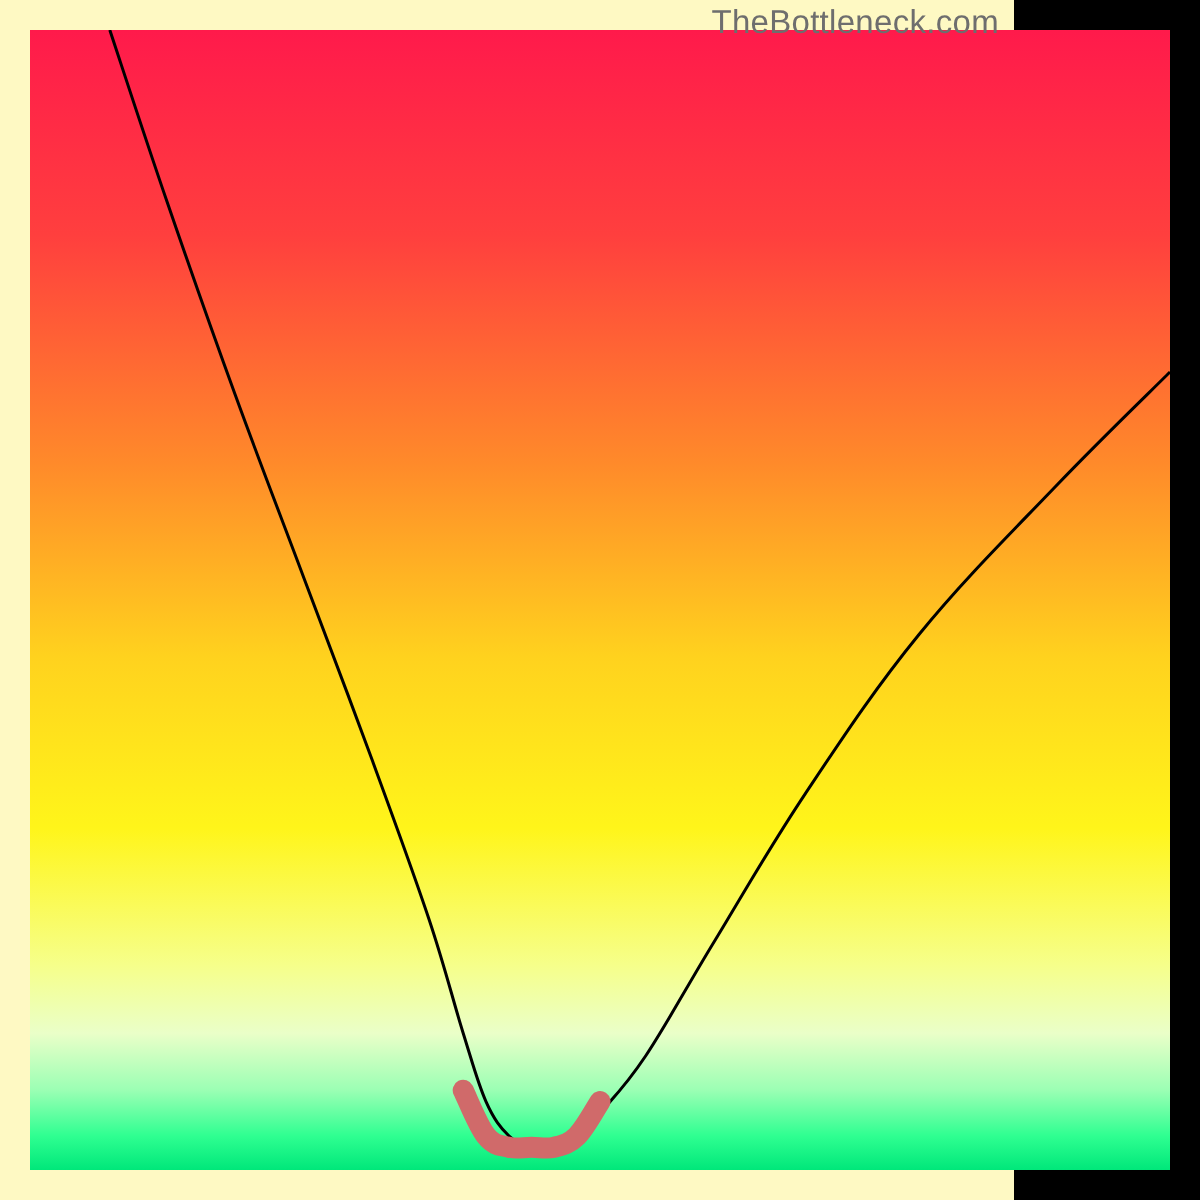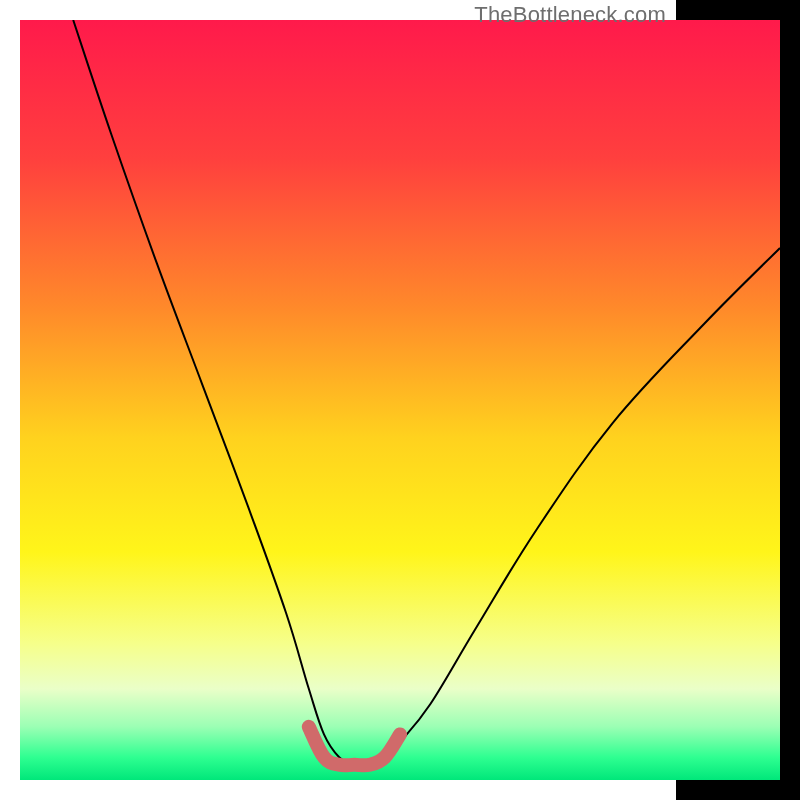--- a/index.html
+++ b/index.html
@@ -8,21 +8,21 @@
     width: 800px;
     height: 800px;
     overflow: hidden;
     background: #000;
     font-family: Arial, Helvetica, sans-serif;
   }
   .frame {
     position: relative;
     width: 676px;
     height: 800px;
-    background: #ffffff;
+    background: #fef9c3;
   }
   .plot-area {
     position: absolute;
     left: 20px;
     top: 20px;
     width: 760px;
     height: 760px;
     overflow: hidden;
   }
   .gradient {

